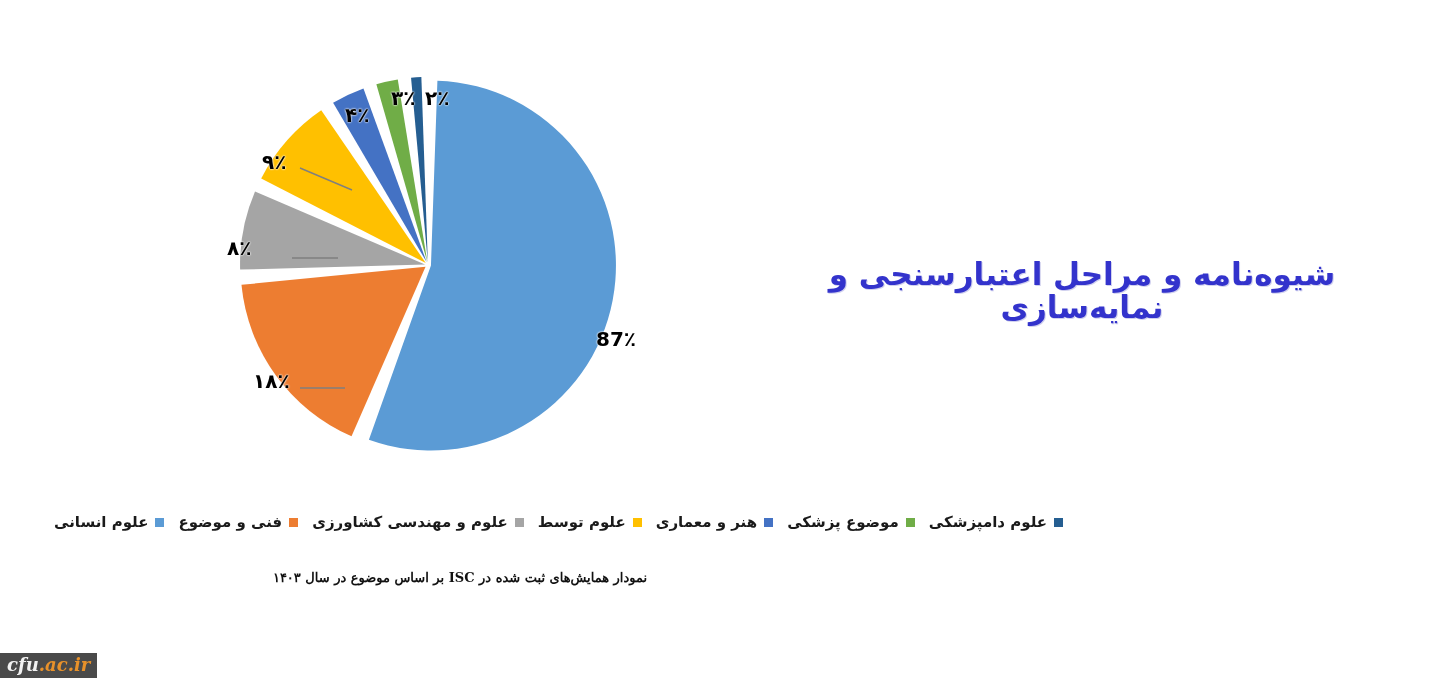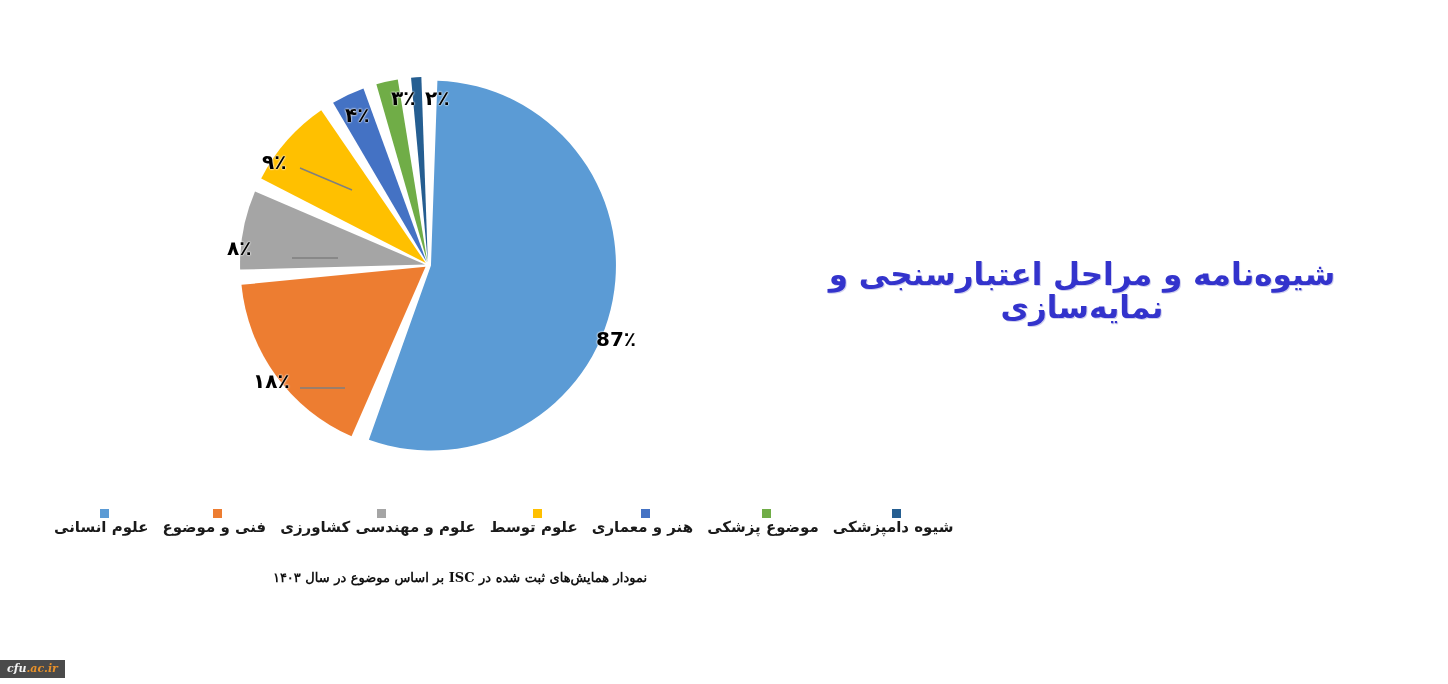--- a/index.html
+++ b/index.html
@@ -73,21 +73,21 @@
     display: flex;
     flex-direction: row;
     justify-content: flex-end;
     align-items: center;
     direction: rtl;
     padding-left: 40px;
     box-sizing: border-box;
   }
   .legend-item {
     display: flex;
-    flex-direction: column;
+    flex-direction: row;
     align-items: center;
     margin-left: 14px;
     white-space: nowrap;
   }
   .legend-swatch {
     width: 9px;
     height: 9px;
     display: inline-block;
     margin-left: 7px;
     flex: 0 0 auto;
@@ -137,21 +137,21 @@
   
   #watermark {
     position: absolute;
     left: 0;
     bottom: 6px;
     background: #4a4a4a;
     padding: 3px 7px 4px 7px;
     font-family: "DejaVu Serif", "Liberation Serif", serif;
     font-style: italic;
     font-weight: bold;
-    font-size: 11px;
+    font-size: 18px;
     line-height: 1;
     letter-spacing: 0px;
     direction: ltr;
   }
   .wm-cfu { color: #f2f2f2; }
   .wm-tld { color: #e8912a; }
 </style>
 </head>
 <body>
 
@@ -179,21 +179,21 @@
   <div class="pct-label pct-18">۱۸٪</div>
   <div class="pct-label pct-8">۸٪</div>
   <div class="pct-label pct-9">۹٪</div>
   <div class="pct-label pct-4">۴٪</div>
   <div class="pct-label pct-3">۳٪</div>
   <div class="pct-label pct-2">۲٪</div>
 
   <div id="legend">
       <div class="legend-item">
         <span class="legend-swatch" style="background: rgb(37, 94, 145);"></span>
-        <span class="legend-label">شیوه دامپزشکی</span>
+        <span class="legend-label">علوم دامپزشکی</span>
       </div>
       <div class="legend-item">
         <span class="legend-swatch" style="background: rgb(112, 173, 71);"></span>
         <span class="legend-label">موضوع پزشکی</span>
       </div>
       <div class="legend-item">
         <span class="legend-swatch" style="background: rgb(68, 114, 196);"></span>
         <span class="legend-label">هنر و معماری</span>
       </div>
       <div class="legend-item">

